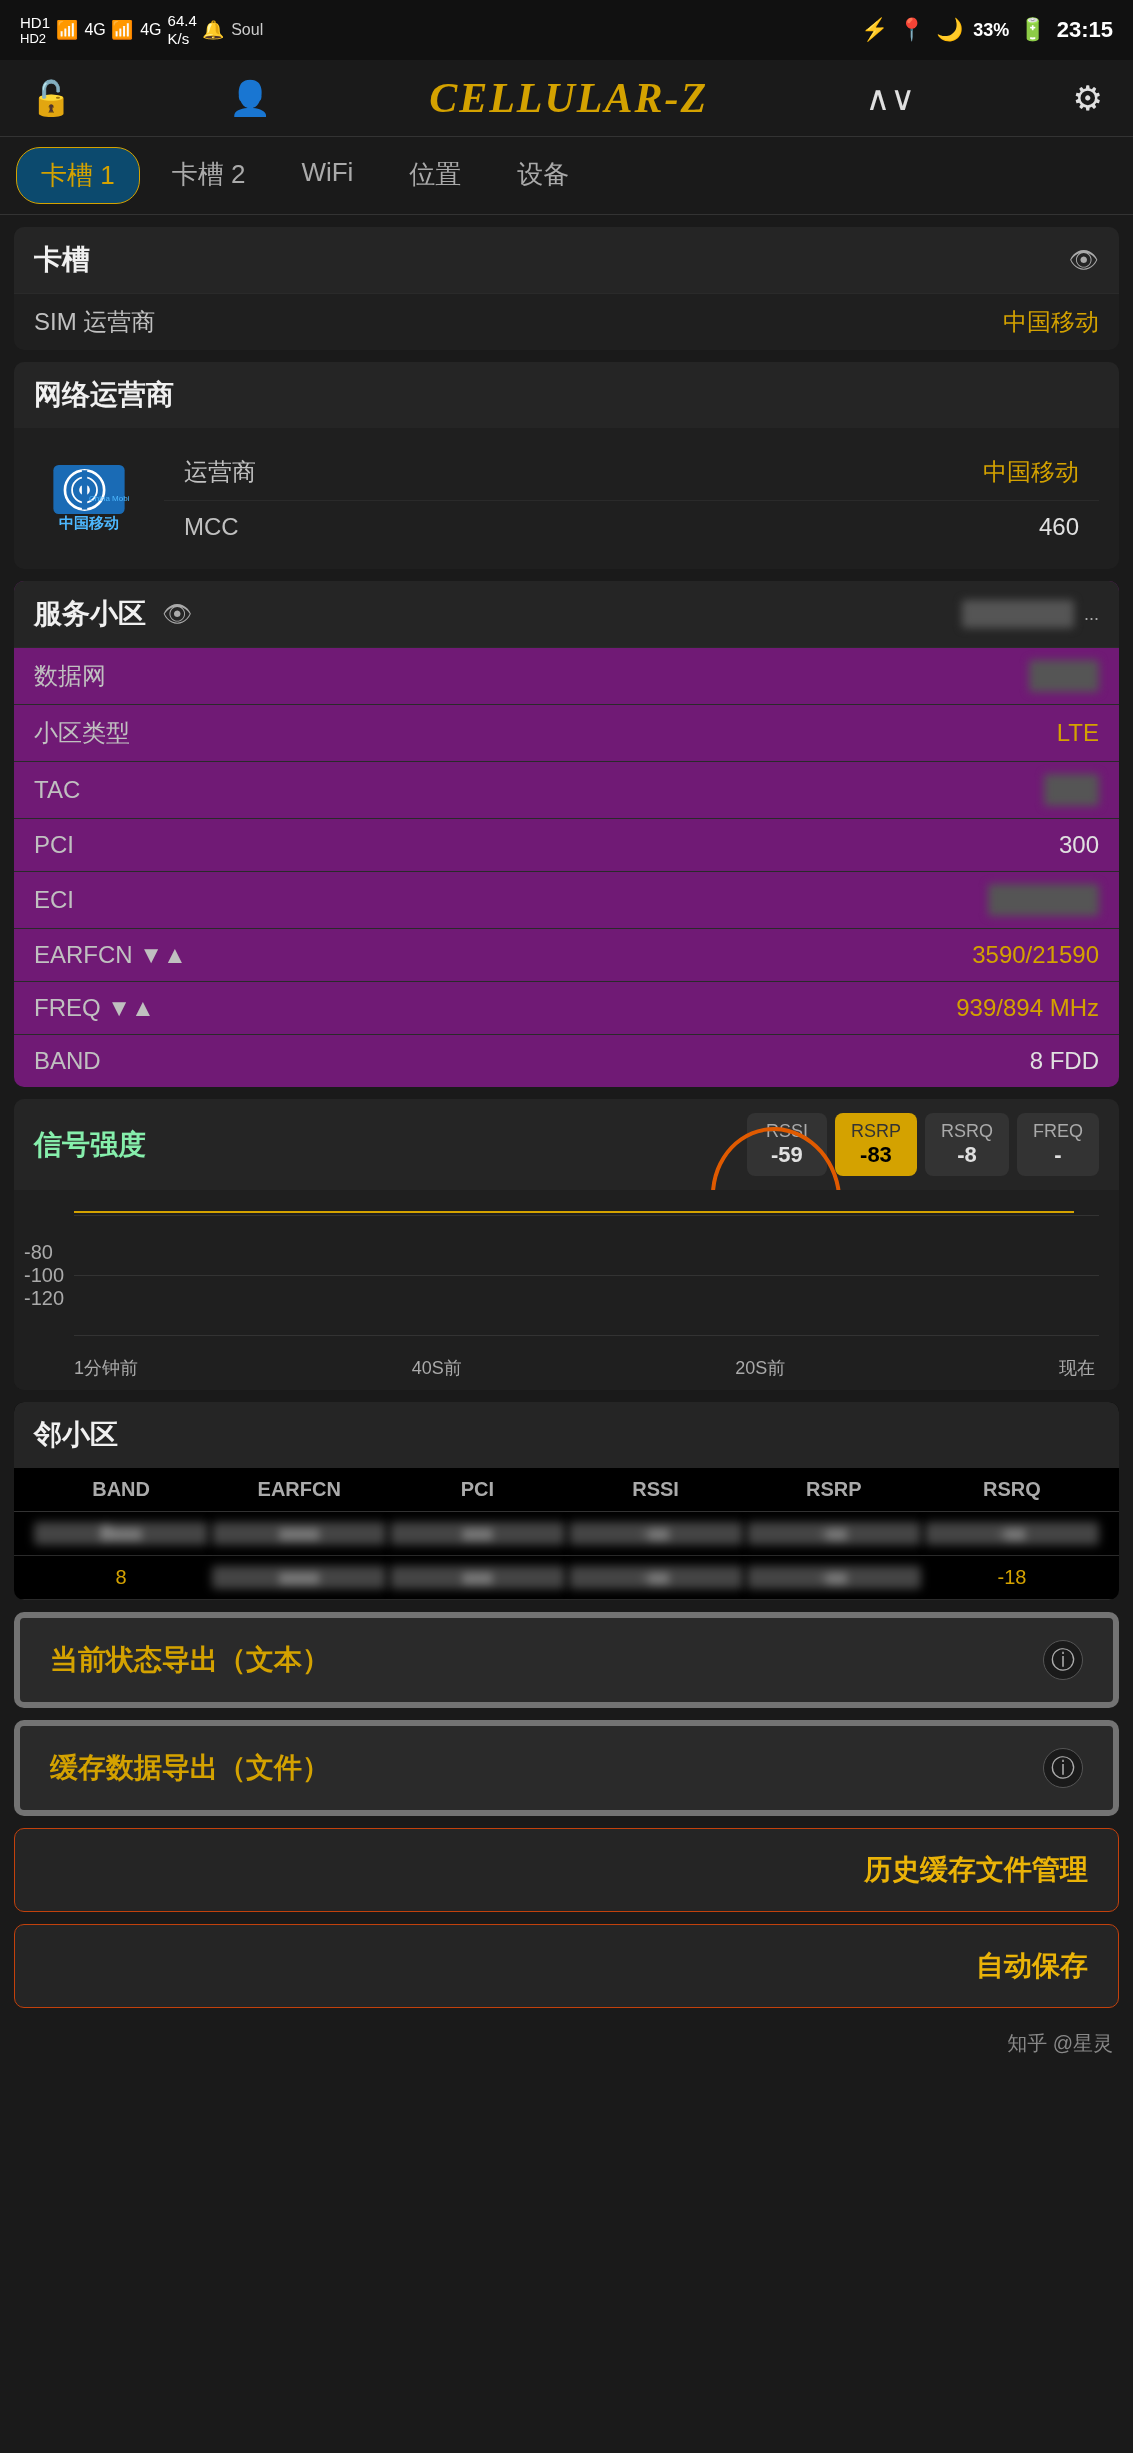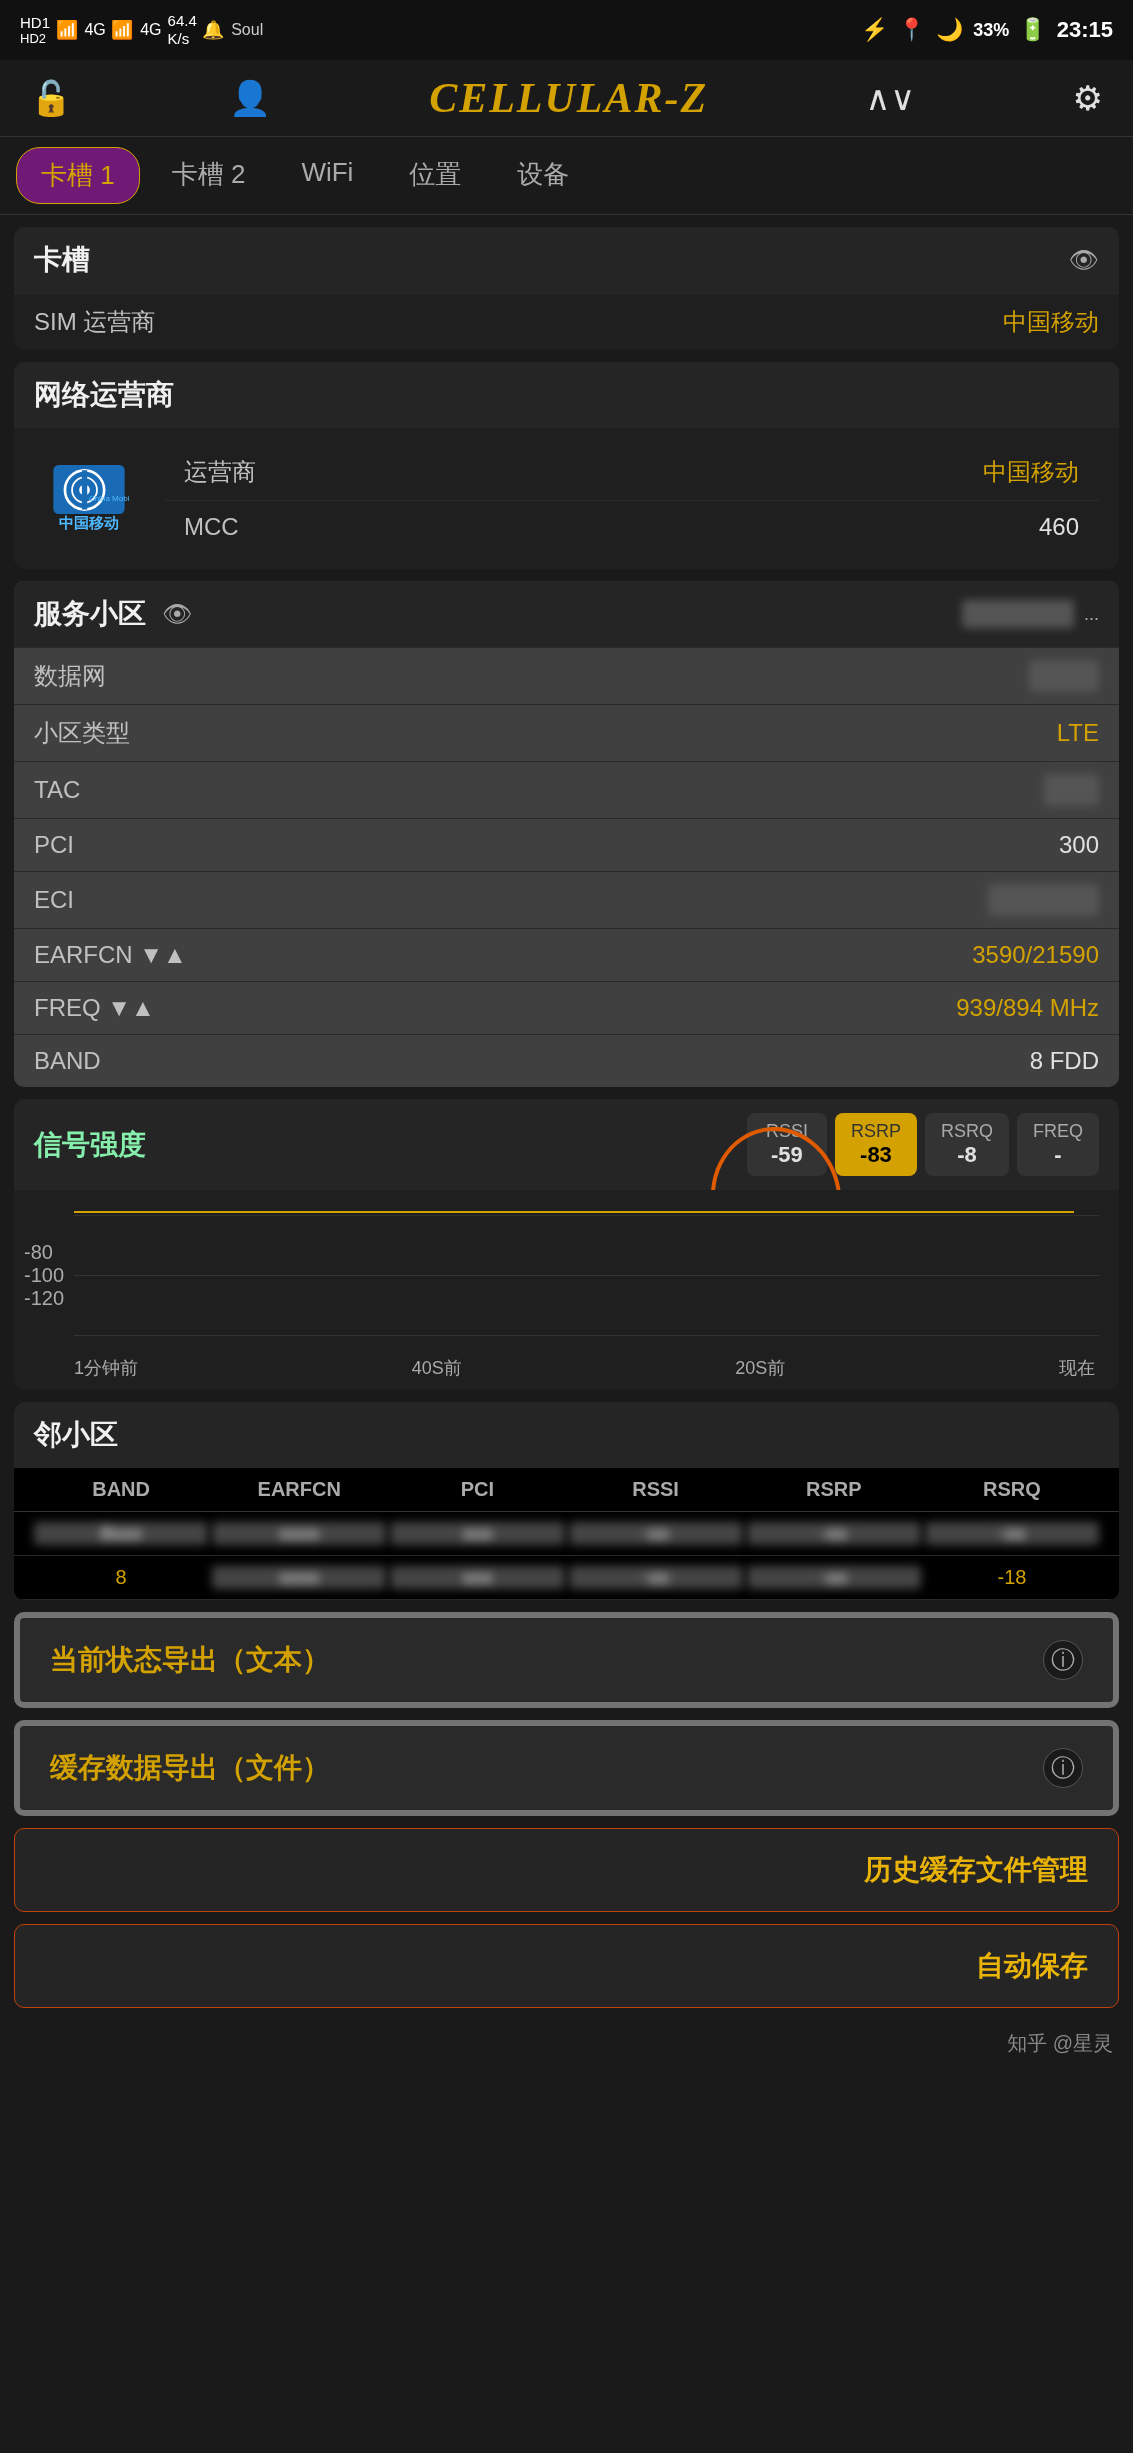--- a/index.html
+++ b/index.html
@@ -55,21 +55,21 @@
       border-bottom: 1px solid #333;
     }
     .tab {
       padding: 10px 24px;
       border-radius: 24px;
       font-size: 26px;
       color: #aaa;
       cursor: pointer;
     }
     .tab.active {
-      background: #701a75;
+      background: #0c4a6e;
       border: 1.5px solid #d4a200;
       color: #d4a200;
     }
 
     
     .section {
       background: #1f1f1f;
       margin: 12px 14px;
       border-radius: 10px;
       overflow: hidden;
@@ -120,21 +120,21 @@
     .operator-content {
       display: flex;
       padding: 16px 20px;
       gap: 20px;
       align-items: center;
     }
     .operator-details { flex: 1; }
 
     
     .service-section {
-      background: #404040;
+      background: #701a75;
       margin: 12px 14px;
       border-radius: 10px;
       overflow: hidden;
     }
     .service-header {
       display: flex;
       align-items: center;
       justify-content: space-between;
       padding: 14px 20px;
       background: #252525;

